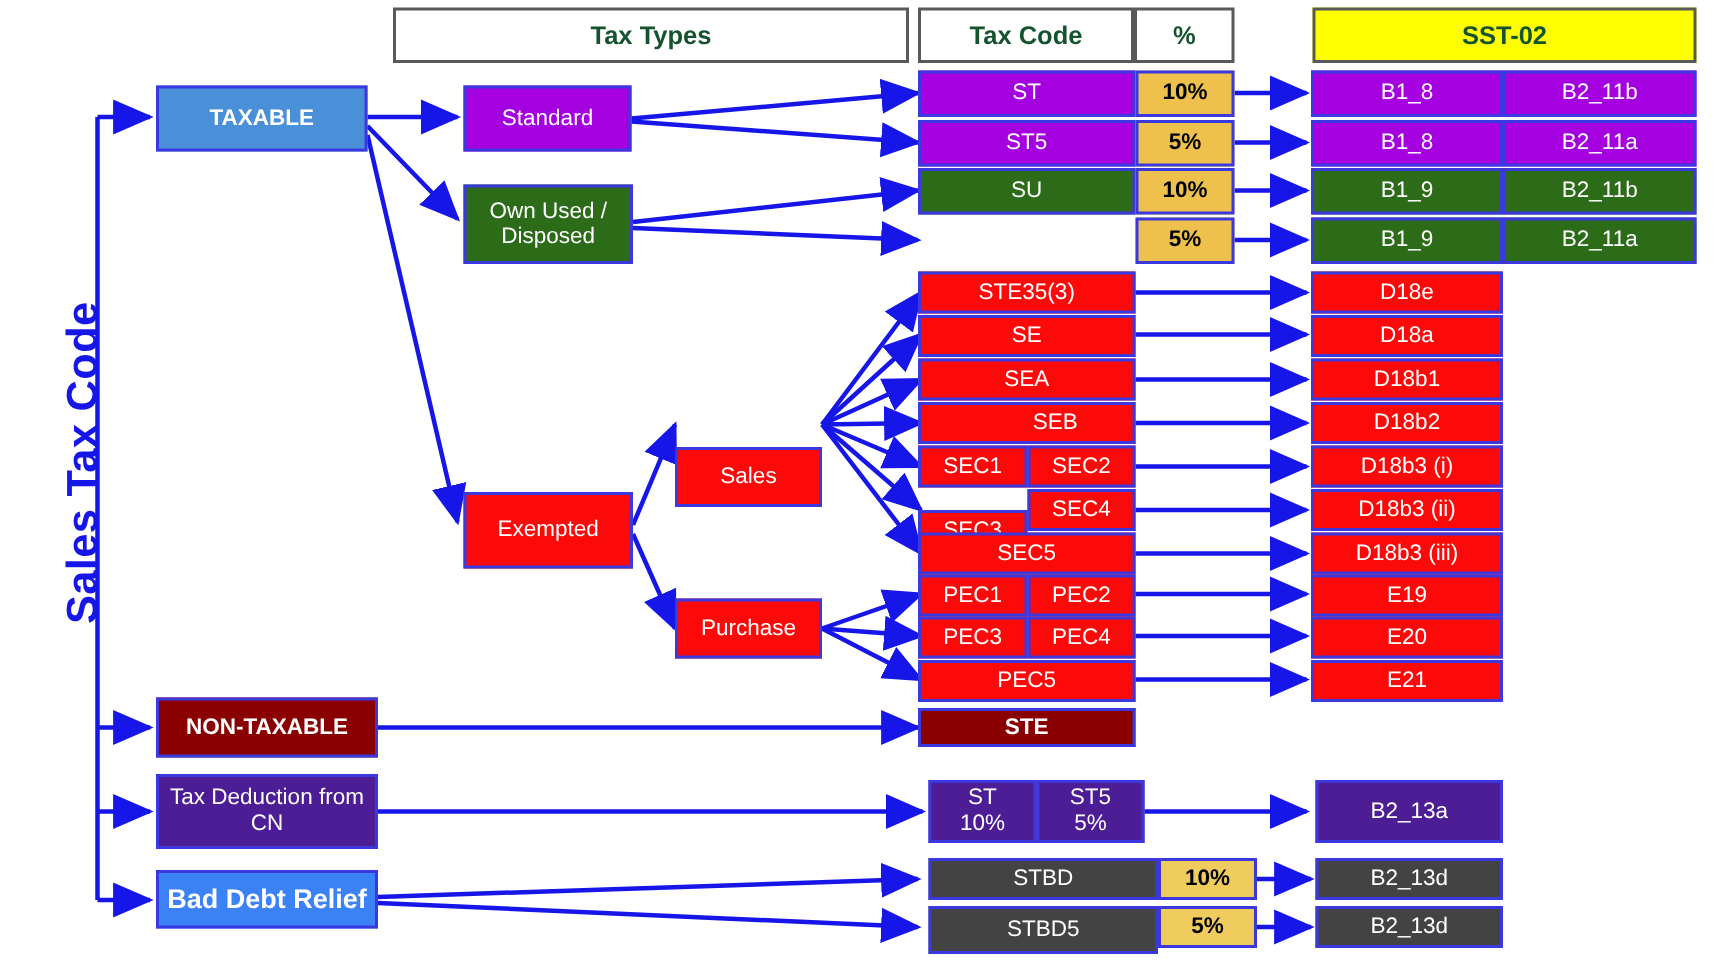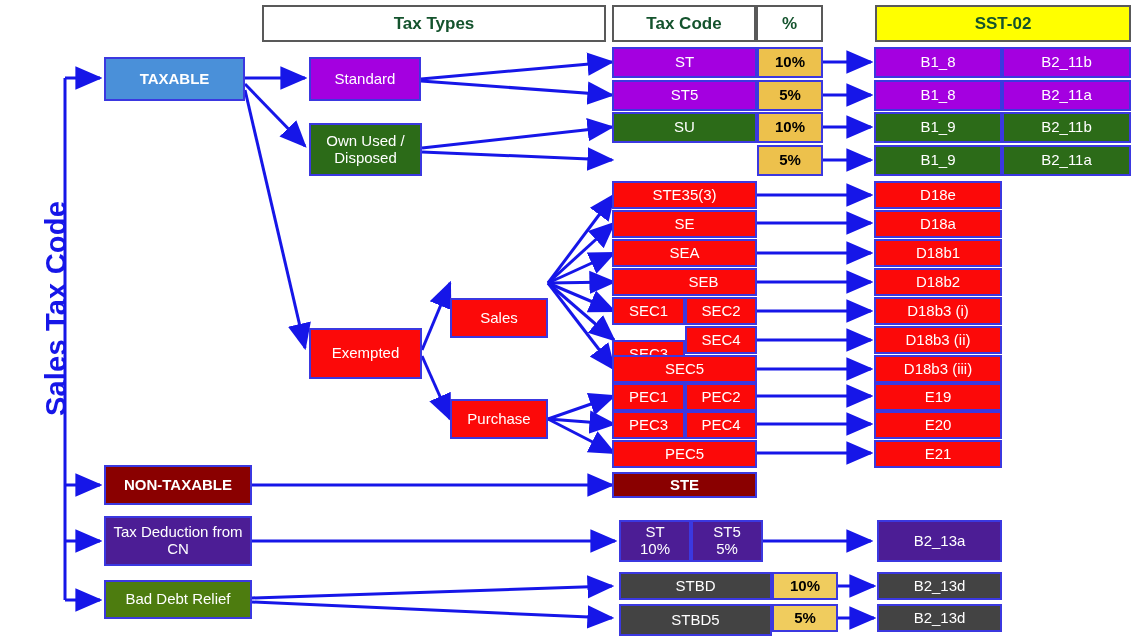--- a/index.html
+++ b/index.html
@@ -14,21 +14,21 @@
        justify-content:center;text-align:center;border:2px solid #595959;
        background:#ffffff;color:#14532d;font-weight:bold;font-size:17px;}
   .hdr.yellow{background:#ffff00;}
 
   .blue     {background:#4a90d9;font-weight:bold;font-size:15px;}
   .purple   {background:#a400e0;font-size:15px;}
   .green    {background:#2c6b18;font-size:15px;}
   .red      {background:#fc0909;font-size:15px;}
   .darkred  {background:#8a0000;font-weight:bold;font-size:15px;}
   .orange   {background:#4c1d95;font-size:15px;}
-  .gray     {background:#4d7c0f;font-weight:normal;font-size:15px;}
+  .gray     {background:#3b82f6;font-weight:bold;font-size:18px;}
   .grayn    {background:#434343;font-weight:normal;font-size:15px;}
   .gold     {background:#edc14c;color:#000;font-weight:bold;font-size:15px;}
   .gold2    {background:#f0cc5e;color:#000;font-weight:bold;font-size:15px;}
 
   .split{border-right:2px solid #3b38e0;}
 
   #vlabel{position:absolute;left:-84px;top:292px;width:280px;text-align:center;
           transform:rotate(-90deg);color:#1616e8;font-size:29px;font-weight:bold;
           letter-spacing:.2px;}
 </style>

